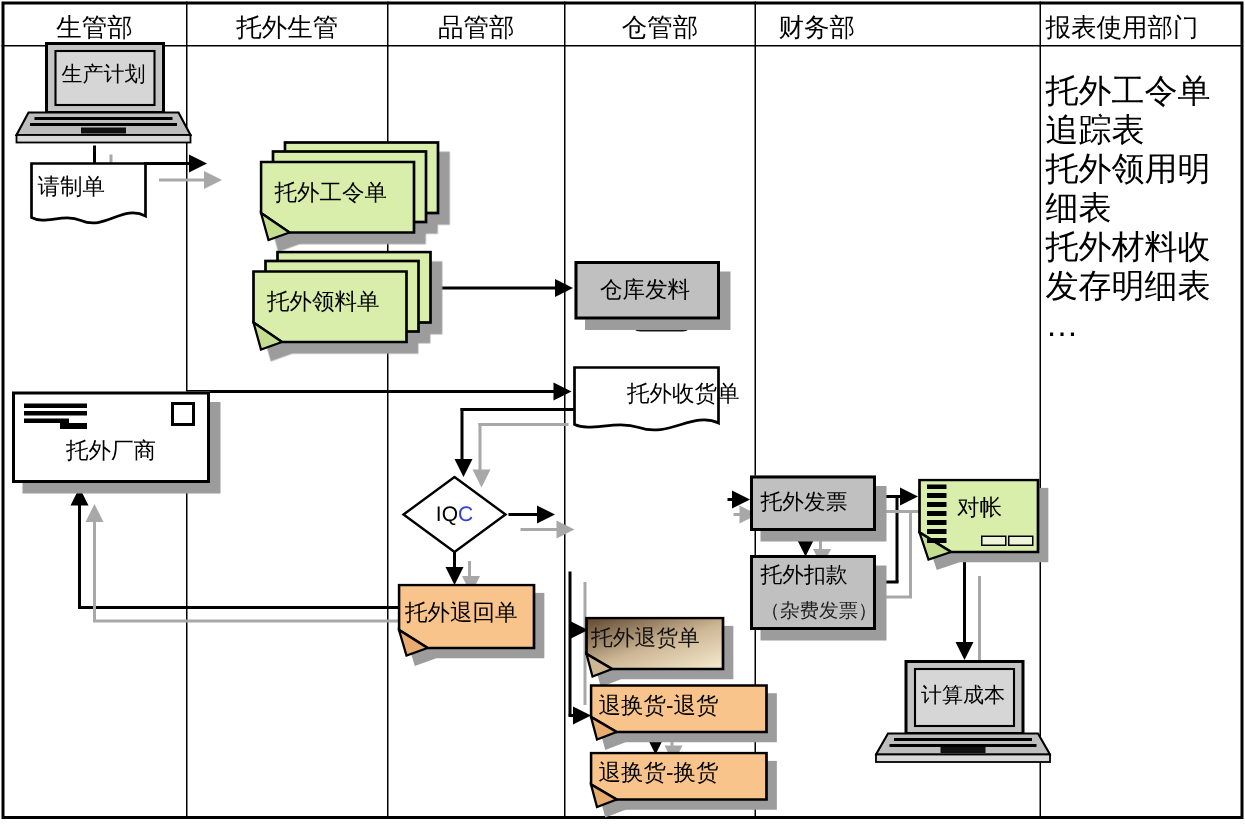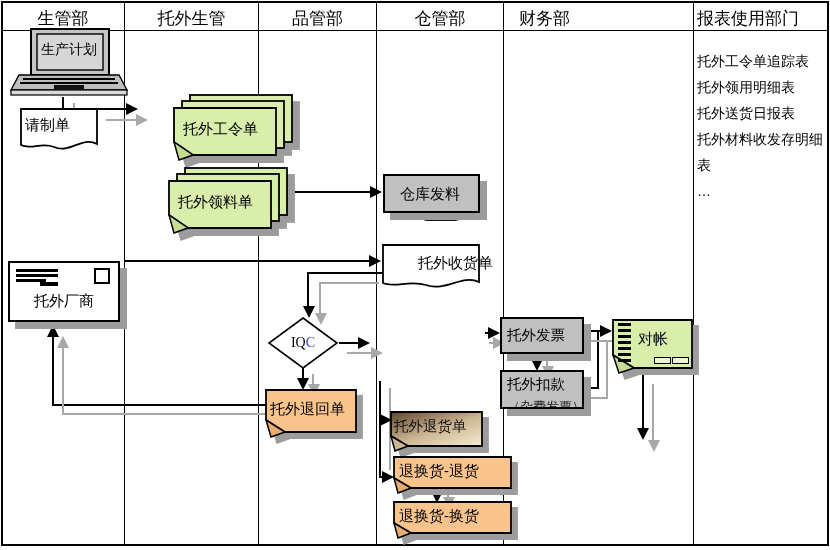--- a/index.html
+++ b/index.html
@@ -30,21 +30,21 @@
   .shadowed-sm{filter:drop-shadow(6px 6px 0 #9c9c9c);}
   .note,.doc,.laptop,.diamond{position:absolute;}
   .laptop .scr-label{position:absolute;text-align:center;width:100%;}
   .binding{position:absolute;left:6px;top:4px;bottom:12px;width:13px;
            background:repeating-linear-gradient(180deg,#000 0 3px,transparent 3px 6px);}
   .dash{position:absolute;width:15px;height:5px;border:1px solid #000;background:#eef6da;}
   .clip-box{overflow:hidden;}
   .letter-bars{position:absolute;}
   .letter-bars .b{position:absolute;background:#000;}
   .sq{position:absolute;border:2px solid #000;background:#fff;}
-  .reports{position:absolute;font-size:14px;line-height:26px;}
+  .reports{position:absolute;font-size:22px;line-height:26px;}
 </style>
 </head>
 <body>
 
 <div id="stage">
 
   <div class="frame"></div>
   <div class="hline-header"></div>
   <div class="vlane" style="left:124px;"></div>
   <div class="vlane" style="left:258px;"></div>
@@ -55,21 +55,20 @@
   <div class="lane-h" style="left:2px;width:122px;">生管部</div>
   <div class="lane-h" style="left:125px;width:133px;">托外生管</div>
   <div class="lane-h" style="left:259px;width:117px;">品管部</div>
   <div class="lane-h" style="left:377px;width:126px;">仓管部</div>
   <div class="lane-h" style="left:519px;text-align:left;">财务部</div>
   <div class="lane-h" style="left:697px;text-align:left;">报表使用部门</div>
 
   <div class="reports" style="left:697px;top:48px;width:128px;">
       <div>托外工令单追踪表</div>
       <div>托外领用明细表</div>
-      <div>托外送货日报表</div>
       <div>托外材料收发存明细表</div>
       <div>…</div>
     </div>
 
   <div class="vl" style="left:62px;top:97px;height:13px;"></div>
   <div class="vl gray" style="left:73px;top:103px;height:15px;"></div>
 
   <div class="hl" style="left:96px;top:108px;width:32px;"></div>
   <div class="ah ah-r" style="left:126px;top:103px;"></div>
   <div class="hl gray" style="left:106px;top:119px;width:32px;"></div>
@@ -185,36 +184,36 @@
     </div>
   </div>
 
   <div class="doc" style="left:382px;top:244px;">
     <svg width="100" height="50">
       <path d="M1,1 H97 V38 C80,30 64,48 44,41 C28,36 12,44 1,39 Z" fill="#fff" stroke="#000" stroke-width="1.8"></path>
     </svg>
     <div class="shape-label" style="left:4px;top:11px;margin-left:32px;">托外收货单</div>
   </div>
 
-  <div class="box" style="left:8px;top:261px;width:112px;height:61px;background:#fff;">
+  <div class="box" style="left:8px;top:261px;width:132px;height:61px;background:#fff;">
     <div class="letter-bars" style="left:6px;top:6px;width:46px;height:16px;">
       <div class="b" style="left:0;top:0;width:42px;height:3px;"></div>
       <div class="b" style="left:0;top:5px;width:42px;height:3px;"></div>
       <div class="b" style="left:0;top:10px;width:30px;height:3px;"></div>
       <div class="b" style="left:24px;top:13px;width:18px;height:4px;"></div>
     </div>
     <div class="sq" style="right:8px;top:5px;width:12px;height:12px;"></div>
     <div class="shape-label" style="left:0;right:0;top:30px;text-align:center;">托外厂商</div>
   </div>
 
   <div class="diamond" style="left:267px;top:317px;">
     <svg width="72" height="52">
       <polygon points="36,1 70,26 36,51 2,26" fill="#fff" stroke="#000" stroke-width="1.6"></polygon>
     </svg>
-    <div class="shape-label" style="left:0;width:72px;top:18px;text-align:center;font-family:Liberation Serif, serif;font-size:14px;">
+    <div class="shape-label" style="left:0;width:72px;top:18px;text-align:center;font-family:Liberation Sans, sans-serif;font-size:14px;">
       <span>IQ</span><span style="color:#3344cc;">C</span>
     </div>
   </div>
 
   <div class="ah ah-r g" style="left:371px;top:347px;"></div>
 
   <div class="note" style="left:265px;top:389px;">
     <svg width="93" height="50" class="shadowed-sm">
       <polygon points="1,1 91,1 91,43 20,43 1,31" fill="#f9c48c" stroke="#000" stroke-width="1.8"></polygon>
       <polygon points="1,31 20,43 6,48" fill="#e8ad6e" stroke="#000" stroke-width="1.5"></polygon>
@@ -224,21 +223,21 @@
 
   <div>
     <div class="blob" style="left:523px;top:350px;width:38px;height:10px;"></div>
     <div class="box silver" style="left:500px;top:317px;width:84px;height:37px;">
       <div class="shape-label" style="left:5px;top:9px;font-size:14.5px;">托外发票</div>
     </div>
   </div>
 
   <div>
     <div class="blob" style="left:523px;top:406px;width:38px;height:10px;"></div>
-    <div class="box silver clip-box" style="left:500px;top:370px;width:84px;height:39px;">
+    <div class="box silver clip-box" style="left:500px;top:370px;width:84px;height:50px;">
       <div class="shape-label" style="left:5px;top:5px;font-size:14.5px;">托外扣款</div>
       <div class="shape-label" style="left:5px;top:28px;font-size:13px;color:#222;">（杂费发票）</div>
     </div>
   </div>
 
   <div class="note" style="left:612px;top:319px;">
     <svg width="82" height="56" class="shadowed-sm">
       <polygon points="1,1 80,1 80,49 22,49 1,36" fill="#d9eeab" stroke="#000" stroke-width="1.8"></polygon>
       <polygon points="1,36 22,49 7,54" fill="#c4dd8f" stroke="#000" stroke-width="1.5"></polygon>
     </svg>
@@ -272,14 +271,26 @@
   </div>
 
   <div class="note" style="left:393px;top:501px;">
     <svg width="120" height="39" class="shadowed-sm">
       <polygon points="1,1 118,1 118,32 18,32 1,22" fill="#f9c48c" stroke="#000" stroke-width="1.8"></polygon>
       <polygon points="1,22 18,32 5,37" fill="#e8ad6e" stroke="#000" stroke-width="1.5"></polygon>
     </svg>
     <div class="shape-label" style="left:6px;top:7px;">退换货-换货</div>
   </div>
 
+  <div class="laptop" style="left:583px;top:440px;width:118px;height:72px;">
+    <svg width="118" height="72">
+      <rect x="21" y="1" width="78" height="48" fill="#c4c4c4" stroke="#000" stroke-width="2"></rect>
+      <rect x="27" y="6" width="66" height="38" fill="#d6d6d6" stroke="#000" stroke-width="1.4"></rect>
+      <polygon points="9,49 109,49 117,63 1,63" fill="#bdbdbd" stroke="#000" stroke-width="1.4"></polygon>
+      <line x1="13" y1="53" x2="105" y2="53" stroke="#000" stroke-width="2"></line>
+      <line x1="10" y1="57" x2="108" y2="57" stroke="#000" stroke-width="2"></line>
+      <rect x="44" y="58" width="30" height="4" fill="#111"></rect>
+      <rect x="1" y="63" width="116" height="5" fill="#d9d9d9" stroke="#000" stroke-width="1.2"></rect>
+    </svg>
+    <div class="scr-label shape-label" style="left:0;top:16px;font-size:14px;">计算成本</div>
+  </div>
 
 </div>
 
 </body></html>

